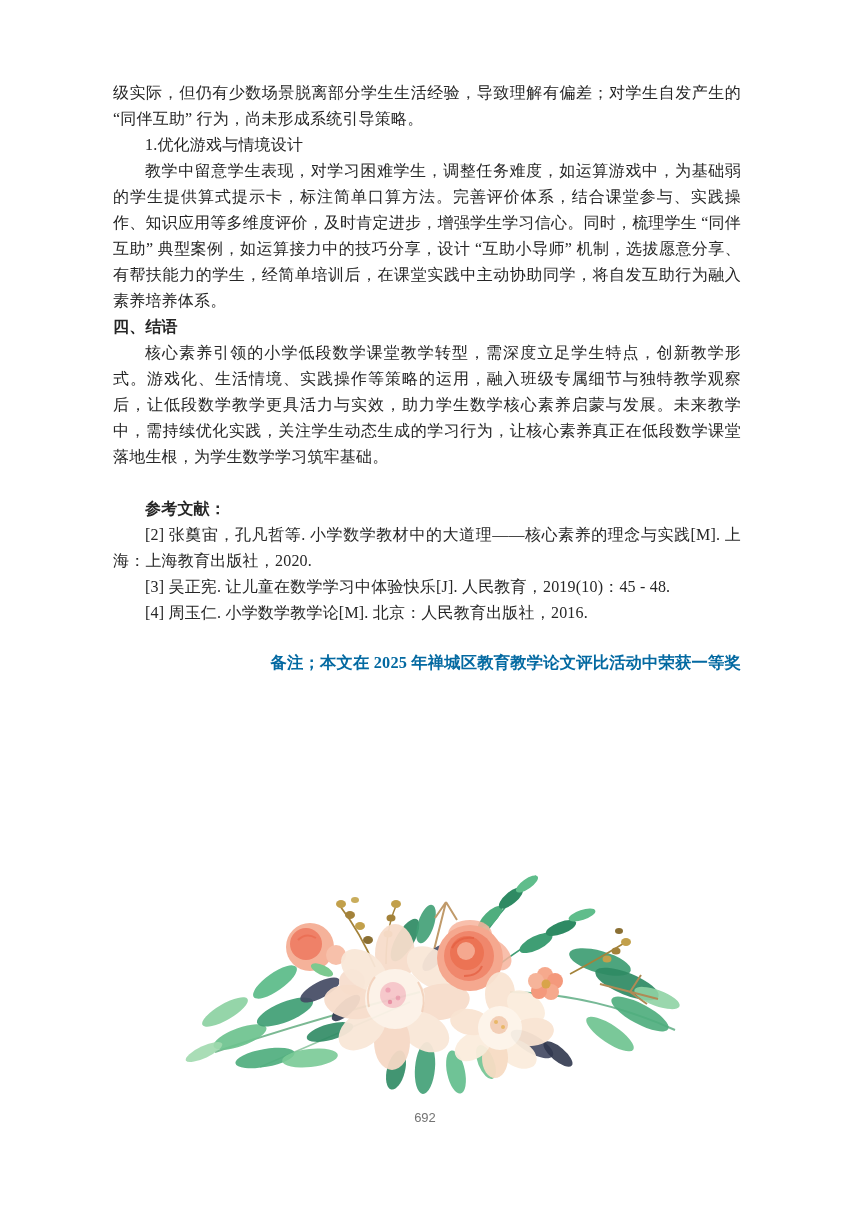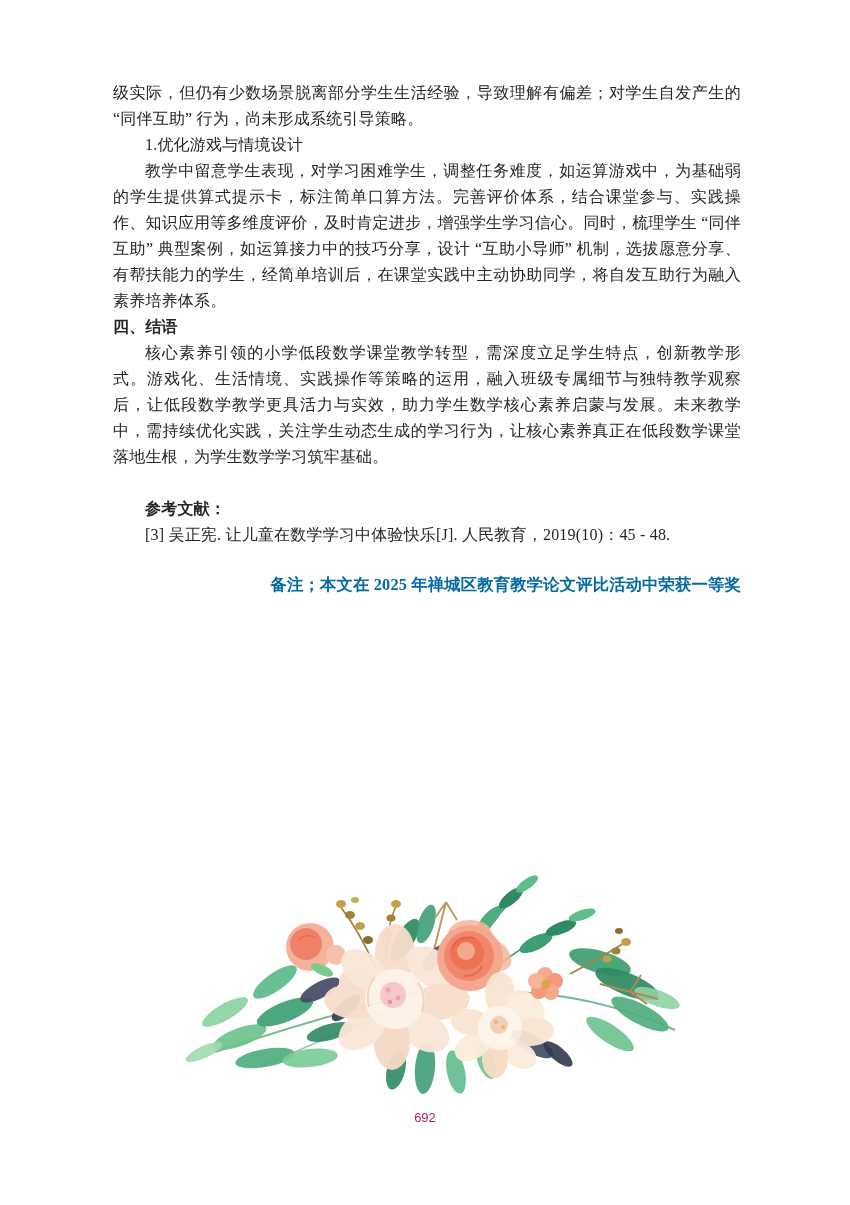--- a/index.html
+++ b/index.html
@@ -52,36 +52,38 @@
     height: 235px;
   }
   .page-number {
     position: absolute;
     left: 0;
     right: 0;
     top: 1110px;
     text-align: center;
     font-size: 13px;
     font-family: "Liberation Sans", "DejaVu Sans", sans-serif;
-    color: #be185d;
+    color: #737373;
   }
 </style>
 </head>
 <body style="background: rgb(255, 255, 255);">
 
 <div class="page">
 
   <div class="content" style="color: rgb(38, 38, 38);">
     <p class="indent0">级实际，但仍有少数场景脱离部分学生生活经验，导致理解有偏差；对学生自发产生的 “同伴互助” 行为，尚未形成系统引导策略。</p>
     <p class="indent">1.优化游戏与情境设计</p>
     <p class="indent">教学中留意学生表现，对学习困难学生，调整任务难度，如运算游戏中，为基础弱的学生提供算式提示卡，标注简单口算方法。完善评价体系，结合课堂参与、实践操作、知识应用等多维度评价，及时肯定进步，增强学生学习信心。同时，梳理学生 “同伴互助” 典型案例，如运算接力中的技巧分享，设计 “互助小导师” 机制，选拔愿意分享、有帮扶能力的学生，经简单培训后，在课堂实践中主动协助同学，将自发互助行为融入素养培养体系。</p>
     <h3 class="bold">四、结语</h3>
     <p class="indent">核心素养引领的小学低段数学课堂教学转型，需深度立足学生特点，创新教学形式。游戏化、生活情境、实践操作等策略的运用，融入班级专属细节与独特教学观察后，让低段数学教学更具活力与实效，助力学生数学核心素养启蒙与发展。未来教学中，需持续优化实践，关注学生动态生成的学习行为，让核心素养真正在低段数学课堂落地生根，为学生数学学习筑牢基础。</p>
     <h3 class="bold indent refs-heading">参考文献：</h3>
+    <p class="indent">[2] 张奠宙，孔凡哲等. 小学数学教材中的大道理——核心素养的理念与实践[M]. 上海：上海教育出版社，2020.</p>
     <p class="indent">[3] 吴正宪. 让儿童在数学学习中体验快乐[J]. 人民教育，2019(10)：45 - 48.</p>
+    <p class="indent">[4] 周玉仁. 小学数学教学论[M]. 北京：人民教育出版社，2016.</p>
     <p class="award" id="award-note" style="color: #0369a1;">备注；本文在 2025 年禅城区教育教学论文评比活动中荣获一等奖</p>
   </div>
 
   <div class="flower-wrap">
     <svg width="520" height="235" viewBox="0 0 520 235" xmlns="http://www.w3.org/2000/svg">
 
       <path d="M250,130 Q150,155 45,190" fill="none" stroke="#5aa878" stroke-width="2" opacity="0.8"></path>
       <path d="M240,140 Q160,175 90,205" fill="none" stroke="#6cb485" stroke-width="1.6" opacity="0.7"></path>
 
       <ellipse cx="70" cy="175" rx="28" ry="9" transform="rotate(-20 70 175)" fill="#6cc28e" opacity="0.92"></ellipse>

